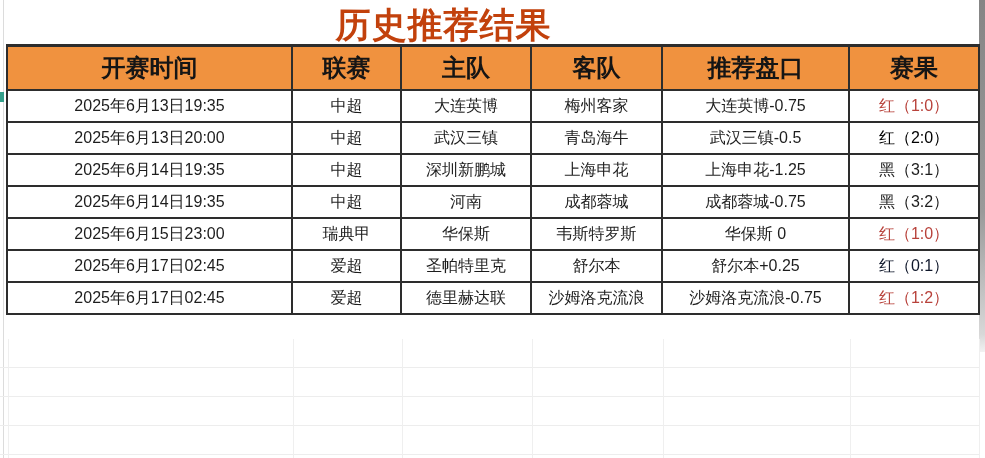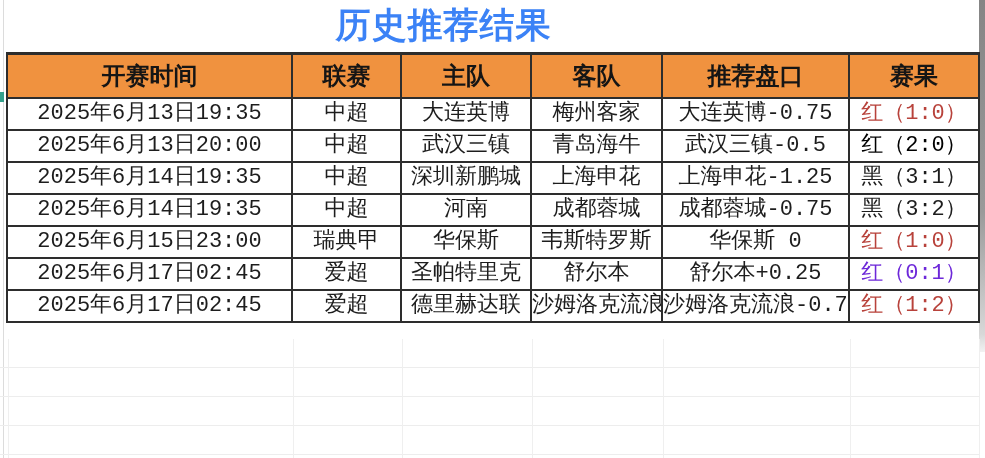--- a/index.html
+++ b/index.html
@@ -35,27 +35,27 @@
     width: 4px; height: 10px;
     background: var(--teal, #35a08c);
   }
   .page-title {
     position: absolute;
     top: 2px; left: 0;
     width: 887px;
     text-align: center;
     font-size: 35px;
     font-weight: bold;
-    color: #3b82f6;
+    color: #c2410c;
     letter-spacing: 1px;
     white-space: nowrap;
   }
   table.results {
     position: absolute;
-    top: 52px;
+    top: 44px;
     left: 6px;
     border-collapse: collapse;
     table-layout: fixed;
     width: 972px;
     background: #ffffff;
   }
   table.results th, table.results td {
     border: 2px solid var(--grid, #2d2d2d);
     padding: 0;
     text-align: center;
@@ -65,25 +65,24 @@
   table.results thead th {
     border-top: 3px solid var(--grid, #2d2d2d);
     background: var(--header-bg, #f0923f);
     height: 42px;
     font-size: 24px;
     font-weight: bold;
     color: #151515;
   }
   table.results tbody td {
     height: 30px;
-    font-size: 22px;
+    font-size: 16px;
     font-weight: 500;
     color: #1d1d1d;
     line-height: 30px;
-    font-family: Liberation Mono, monospace;
   }
   
   .empty-grid {
     position: absolute;
     left: 0; top: 339px;
     width: 980px; height: 119px;
     background: repeating-linear-gradient(
       to bottom,
       transparent 0px, transparent 28px,
       #ededed 28px, #ededed 29px
@@ -166,21 +165,21 @@
       <td>韦斯特罗斯</td>
       <td>华保斯 0</td>
       <td style="color: rgb(184, 66, 59);">红（1:0）</td>
     </tr>
         <tr>
       <td>2025年6月17日02:45</td>
       <td>爱超</td>
       <td>圣帕特里克</td>
       <td>舒尔本</td>
       <td>舒尔本+0.25</td>
-      <td style="color: #6d28d9;">红（0:1）</td>
+      <td style="color: #0f172a;">红（0:1）</td>
     </tr>
         <tr>
       <td>2025年6月17日02:45</td>
       <td>爱超</td>
       <td>德里赫达联</td>
       <td>沙姆洛克流浪</td>
       <td>沙姆洛克流浪-0.75</td>
       <td style="color: rgb(184, 66, 59); border-radius: 10px;">红（1:2）</td>
     </tr>
       </tbody>

